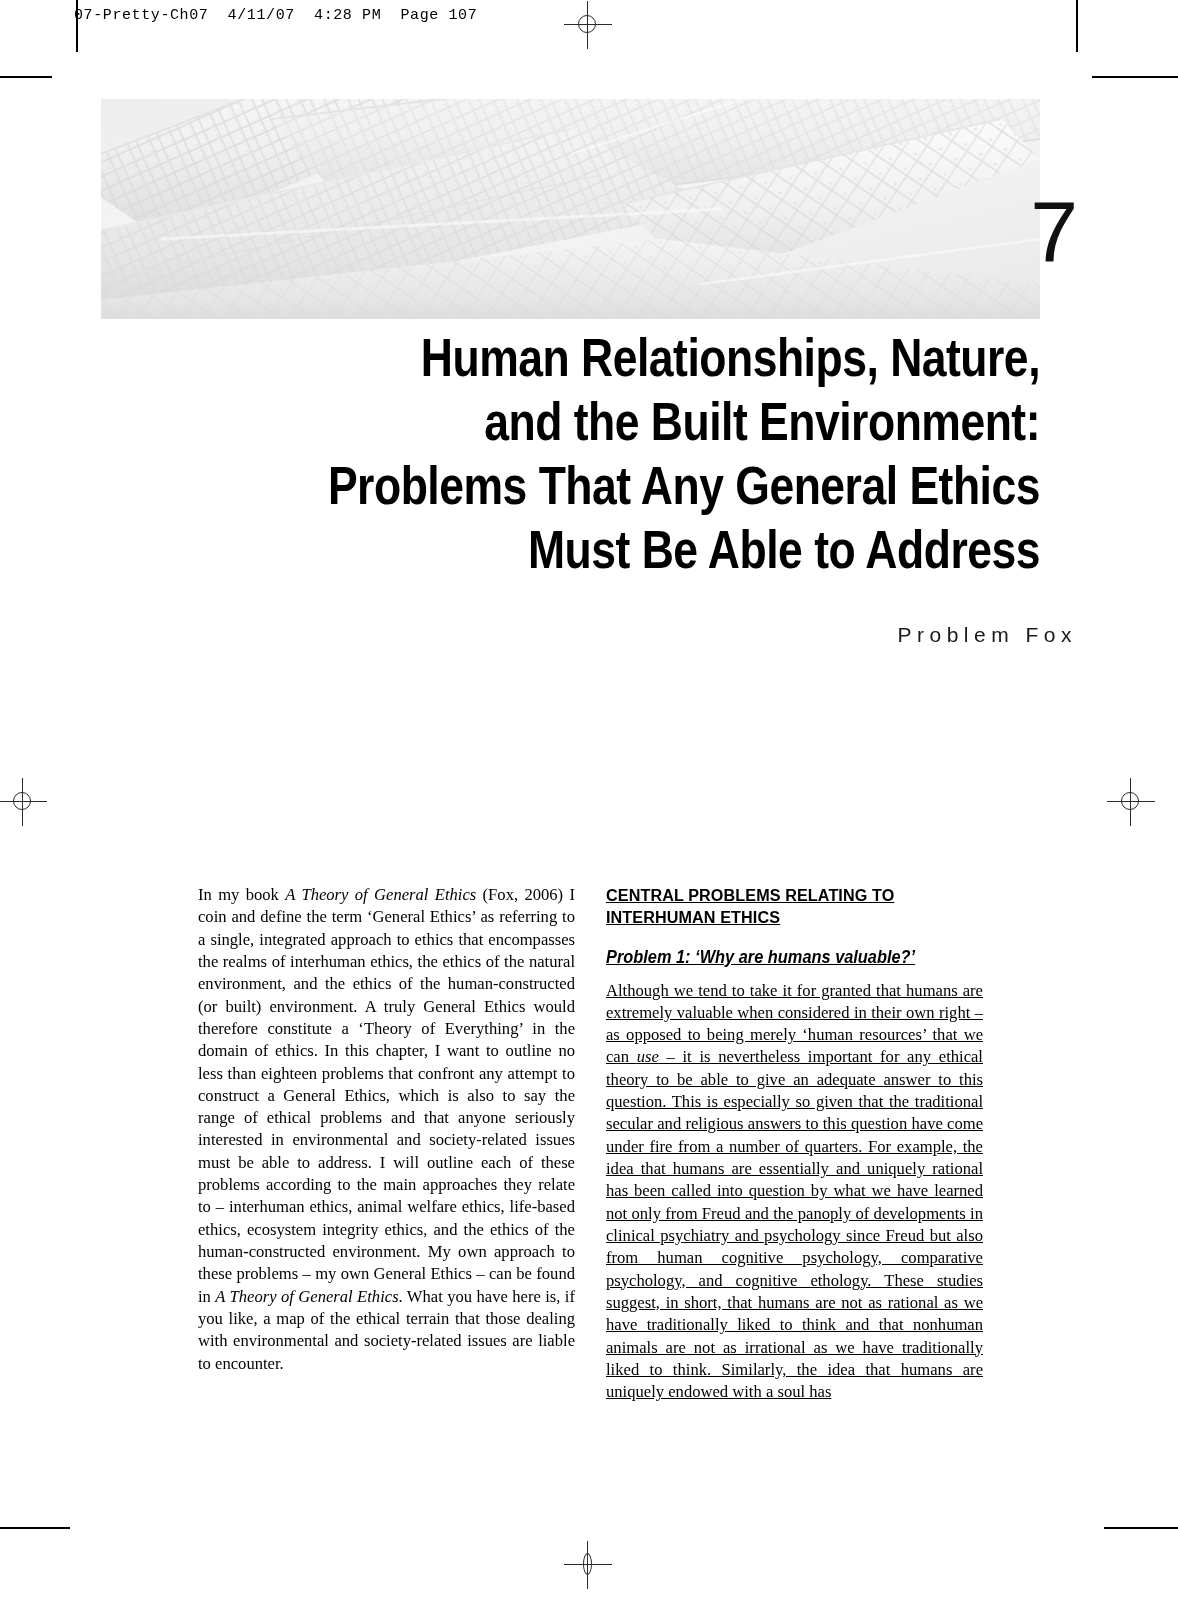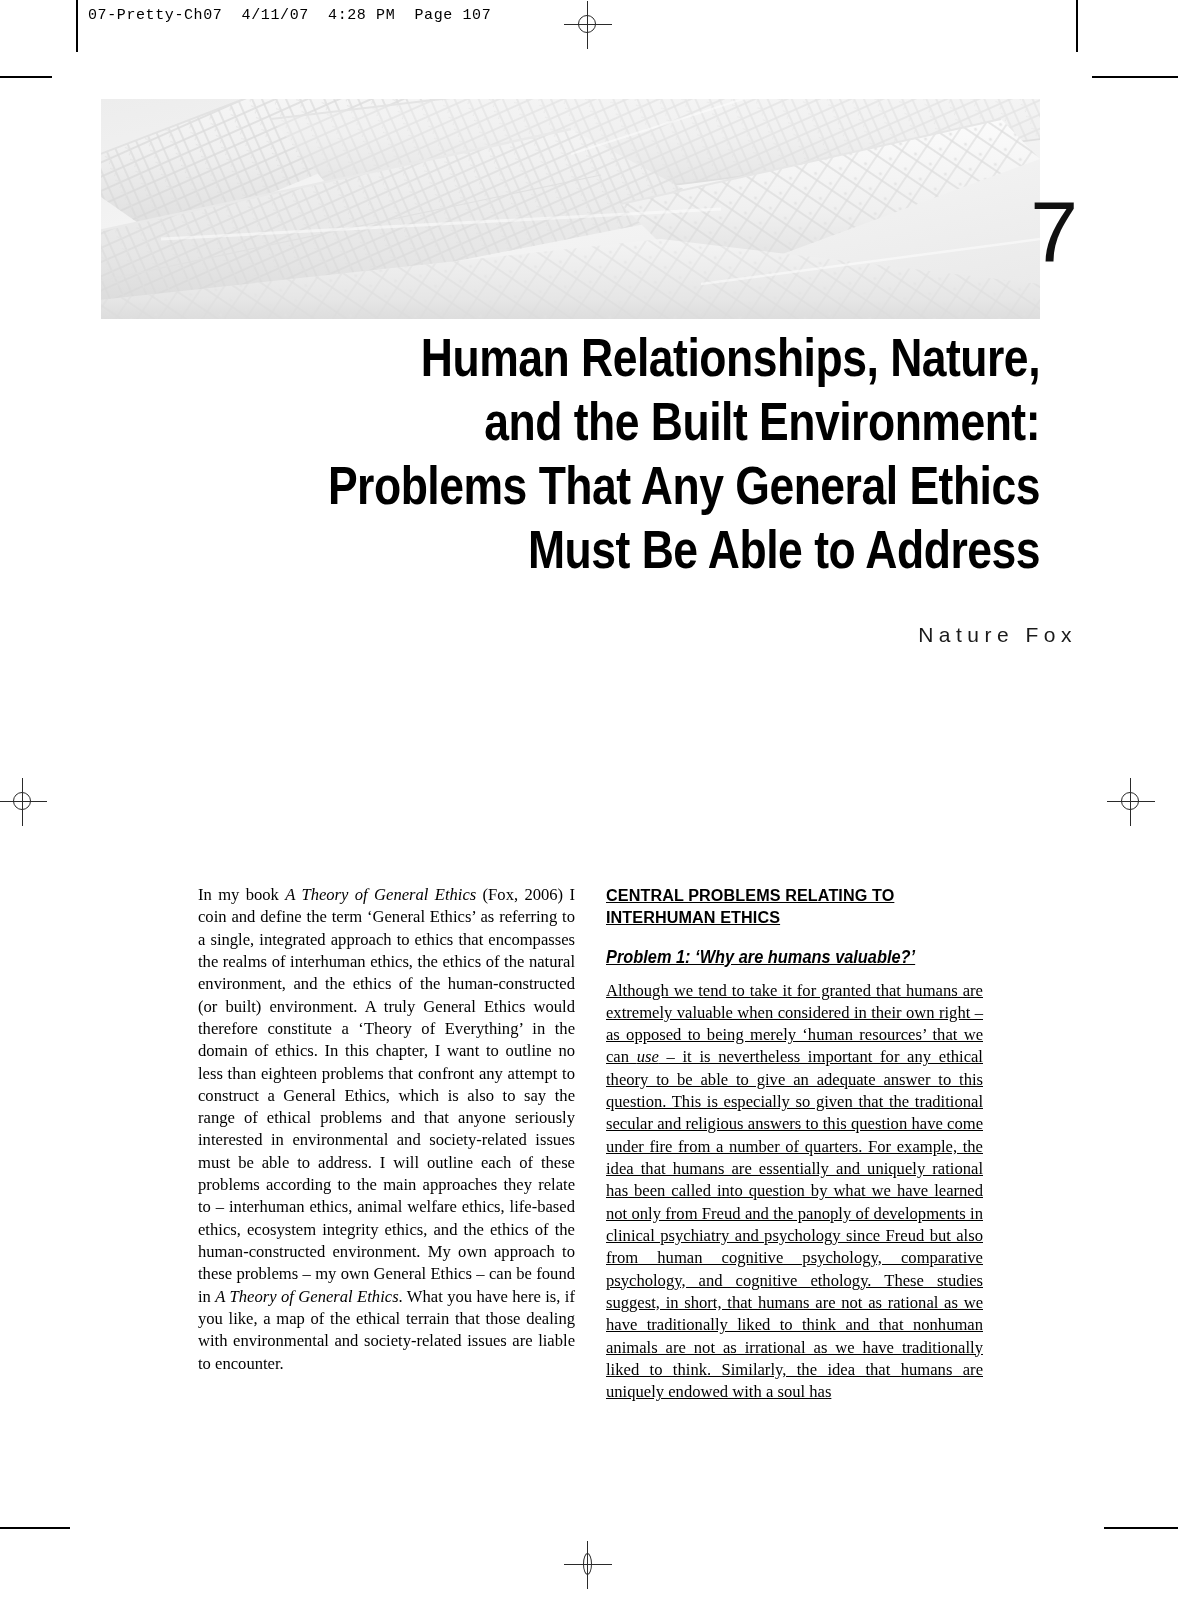--- a/index.html
+++ b/index.html
@@ -56,21 +56,21 @@
     left: 19px;
     width: 9px;
     height: 22px;
     top: 12px;
     border-radius: 50%;
   }
 
   
   .slug {
     position: absolute;
-    left: 88px;
+    left: 74px;
     top: 7px;
     font-family: "Liberation Mono", "DejaVu Sans Mono", monospace;
     font-size: 15px;
     letter-spacing: 0.6px;
     white-space: pre;
     color: #000;
   }
 
   
   .hero {
@@ -279,21 +279,21 @@
 
 <div class="chapter-number">7</div>
 
 <div class="title-block">
   <span class="title-line">Human Relationships, Nature,</span>
   <span class="title-line">and the Built Environment:</span>
   <span class="title-line">Problems That Any General Ethics</span>
   <span class="title-line">Must Be Able to Address</span>
 </div>
 
-<div class="author">Nature Fox</div>
+<div class="author">Problem Fox</div>
 
 <div class="col col-left">
   <p><span>In my book </span><em>A Theory of General Ethics</em><span> (Fox, 2006) I coin and define the term ‘General Ethics’ as referring to a single, integrated approach to ethics that encompasses the realms of interhuman ethics, the ethics of the natural environment, and the ethics of the human-constructed (or built) environment. A truly General Ethics would therefore constitute a ‘Theory of Everything’ in the domain of ethics. In this chapter, I want to outline no less than eighteen problems that confront any attempt to construct a General Ethics, which is also to say the range of ethical problems and that anyone seriously interested in environmental and society-related issues must be able to address. I will outline each of these problems according to the main approaches they relate to – interhuman ethics, animal welfare ethics, life-based ethics, ecosystem integrity ethics, and the ethics of the human-constructed environment. My own approach to these problems – my own General Ethics – can be found in </span><em>A Theory of General Ethics</em><span>. What you have here is, if you like, a map of the ethical terrain that those dealing with environmental and society-related issues are liable to encounter.</span></p>
 </div>
 
 <div class="col col-right">
   <h2 class="section-head">CENTRAL PROBLEMS RELATING TO INTERHUMAN ETHICS</h2>
   <h3 class="problem-head">Problem 1: ‘Why are humans valuable?’</h3>
   <p><span>Although we tend to take it for granted that humans are extremely valuable when considered in their own right – as opposed to being merely ‘human resources’ that we can </span><em>use</em><span> – it is nevertheless important for any ethical theory to be able to give an adequate answer to this question. This is especially so given that the traditional secular and religious answers to this question have come under fire from a number of quarters. For example, the idea that humans are essentially and uniquely rational has been called into question by what we have learned not only from Freud and the panoply of developments in clinical psychiatry and psychology since Freud but also from human cognitive psychology, comparative psychology, and cognitive ethology. These studies suggest, in short, that humans are not as rational as we have traditionally liked to think and that nonhuman animals are not as irrational as we have traditionally liked to think. Similarly, the idea that humans are uniquely endowed with a soul has</span></p>
 </div>

